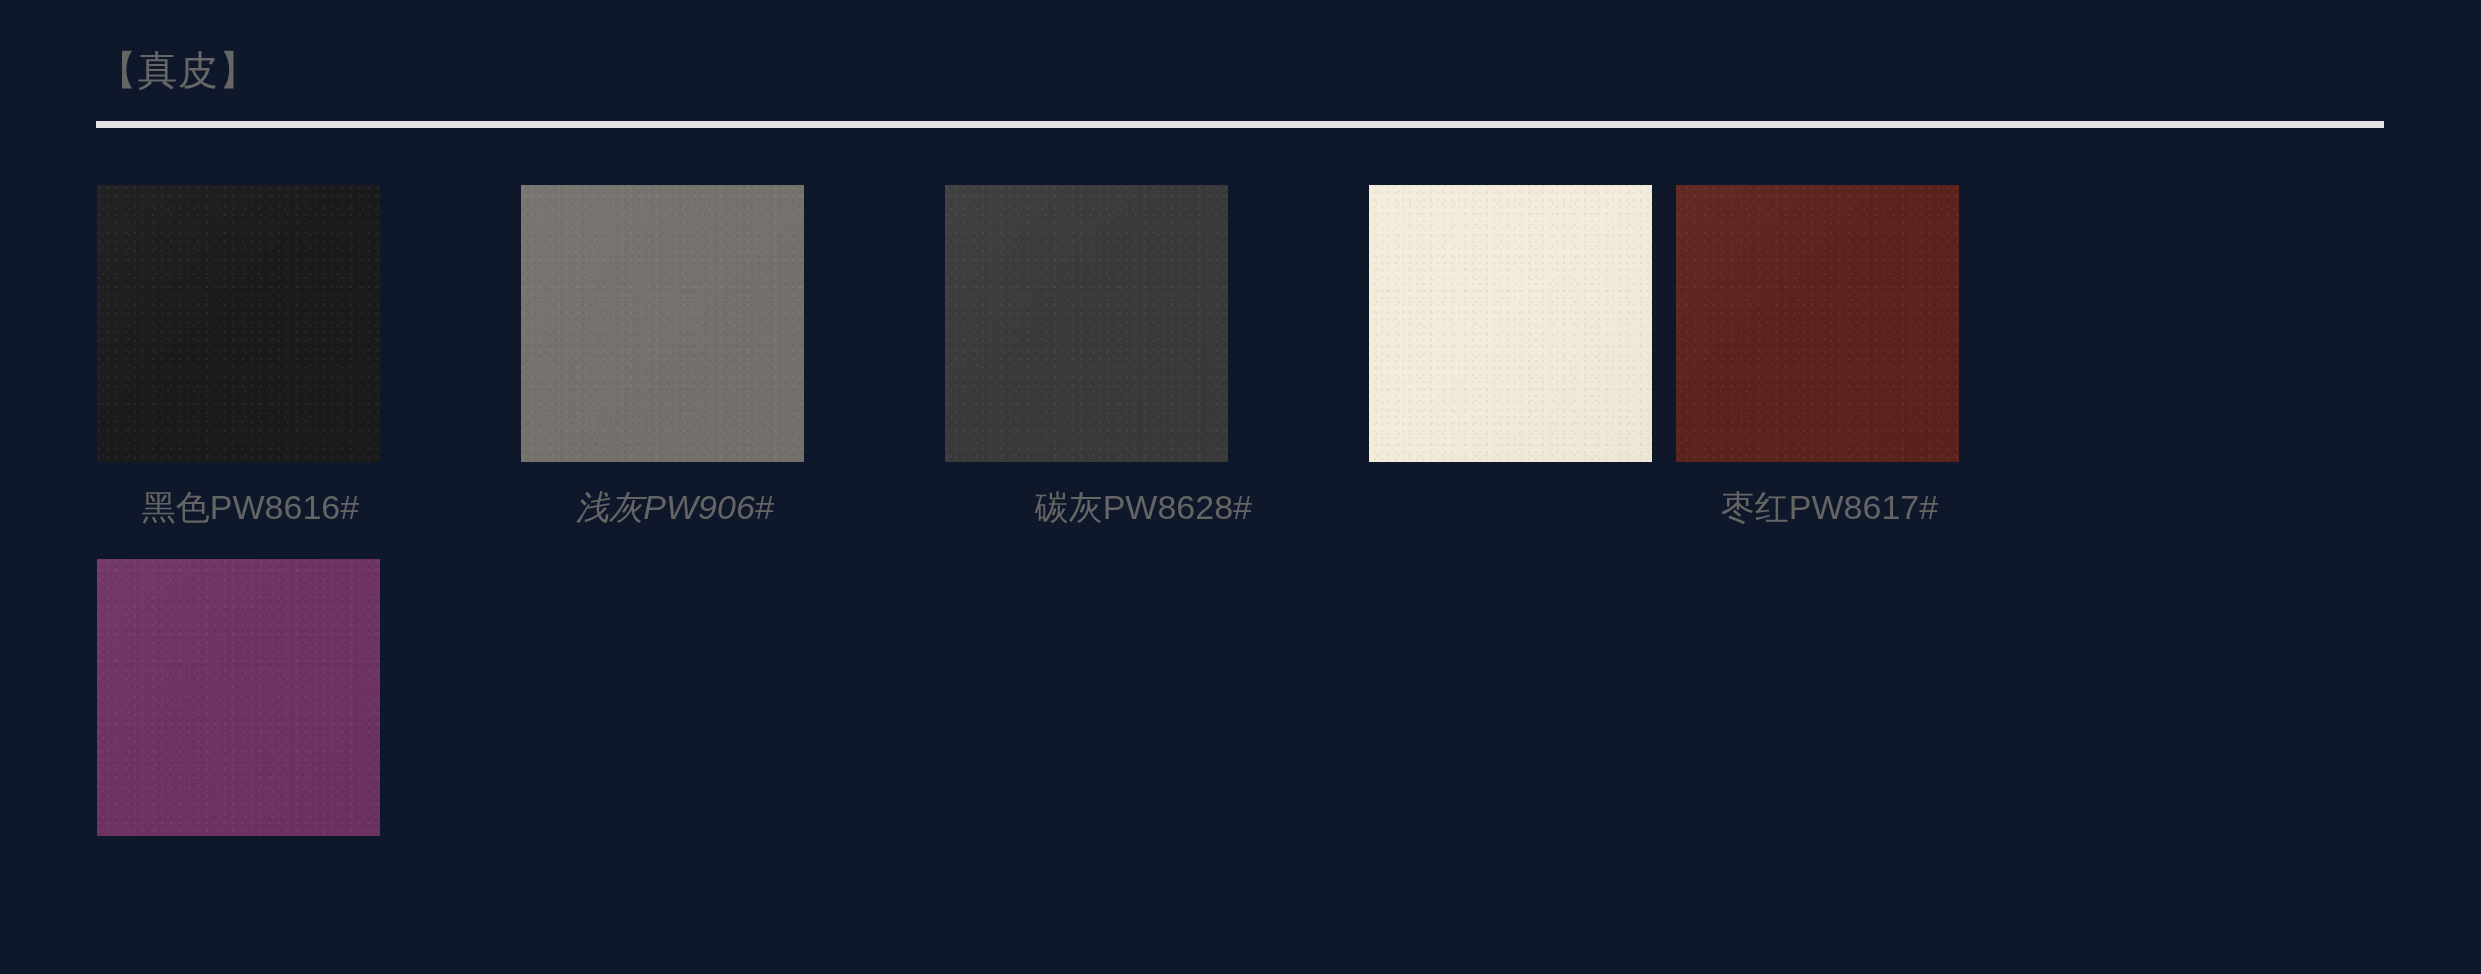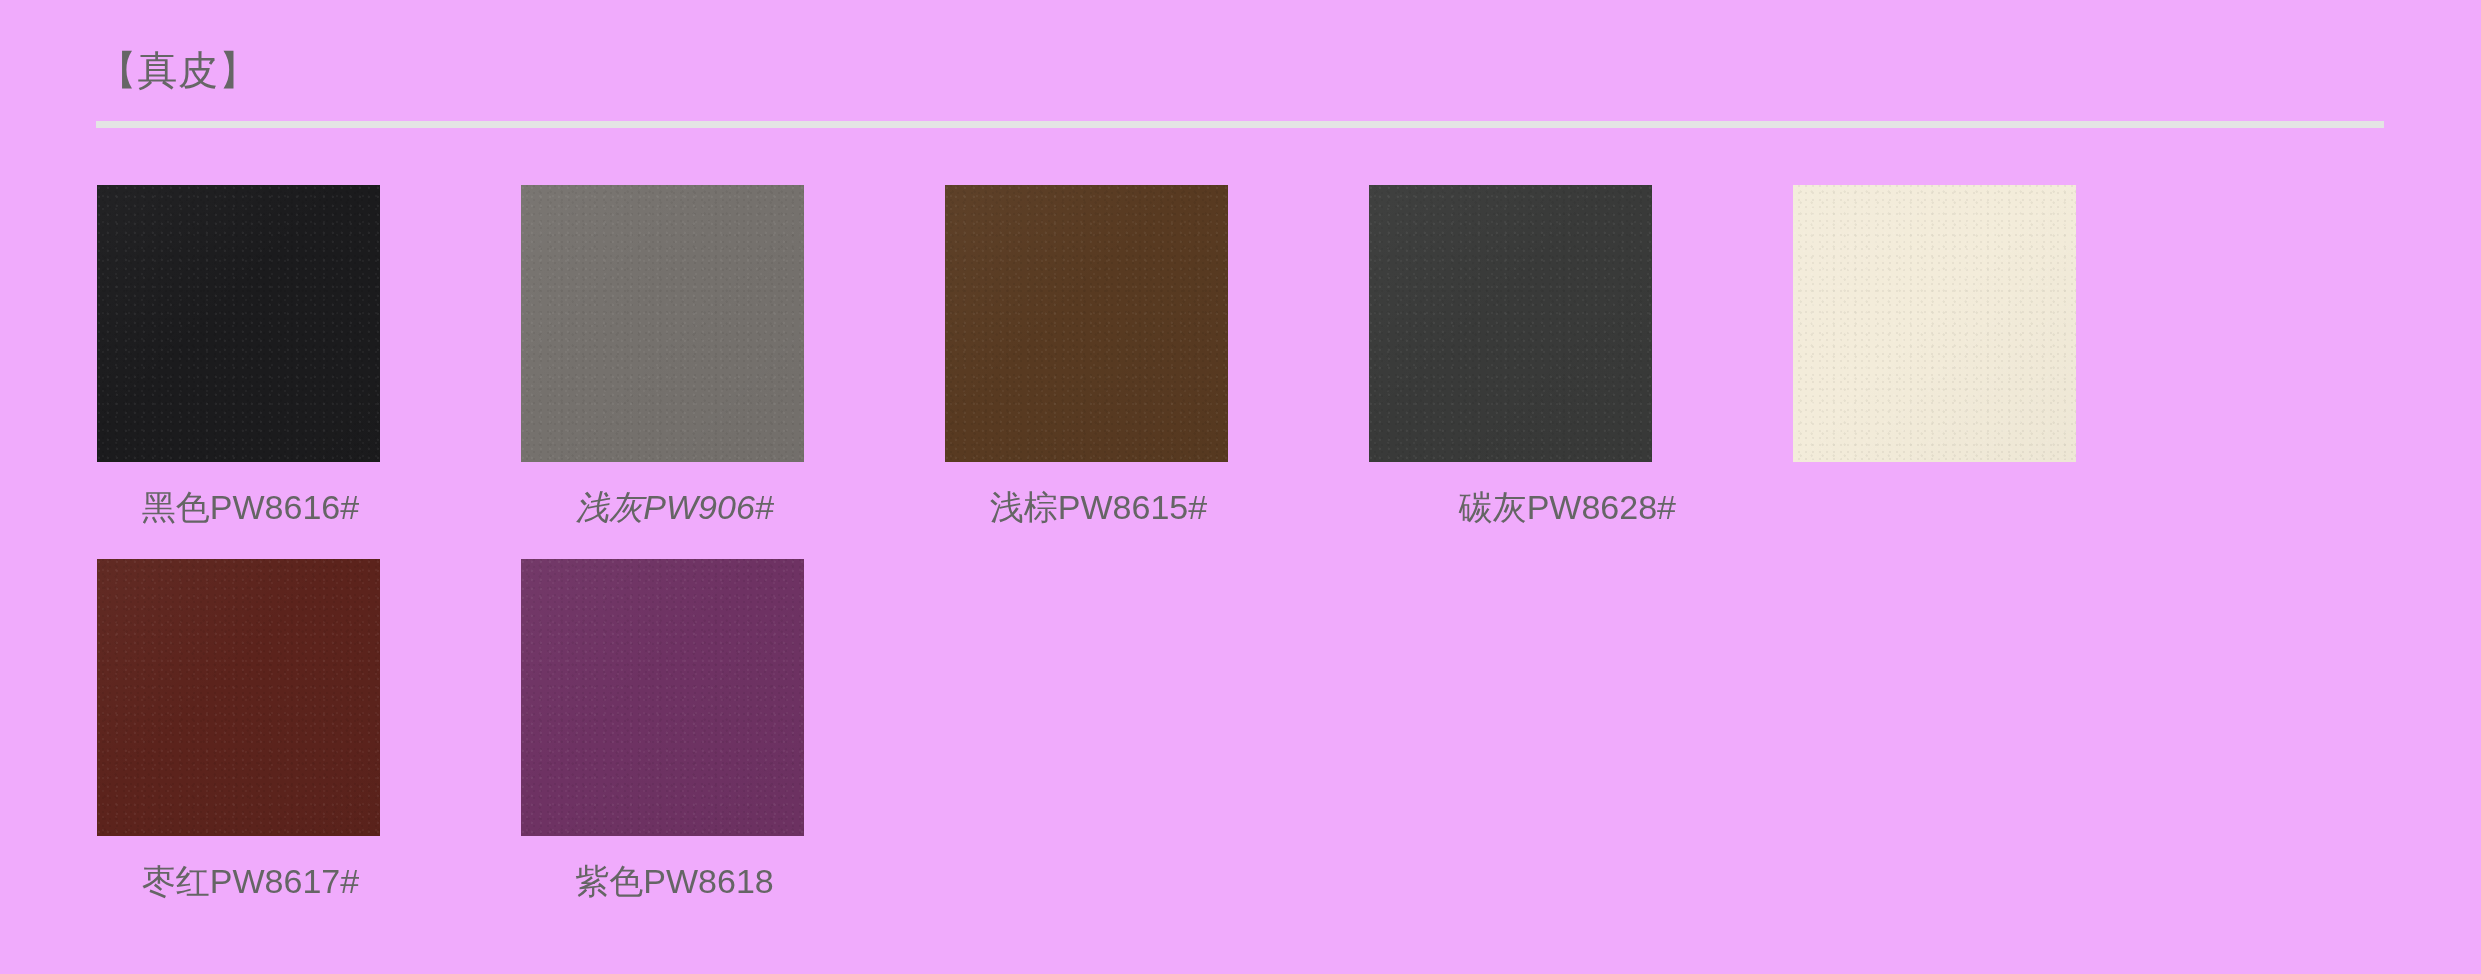--- a/index.html
+++ b/index.html
@@ -88,47 +88,40 @@
     font-size: 34px;
     line-height: 1.15;
     color: #656565;
     text-align: center;
     white-space: nowrap;
   }
 </style>
 </head>
 <body>
 
-<div class="page" style="background: #f0abfc;">
+<div class="page" style="background: #0f172a;">
 
   <div class="section-title" style="color: rgb(102, 102, 102);">【真皮】</div>
 
   <div class="divider" style="background: rgb(228, 228, 228);"></div>
 
   <div class="swatch-grid">
       <div class="swatch-cell">
         <div class="swatch-chip" style="background-color: rgb(27, 27, 29);">
           <span class="grain"></span>
           <span class="sheen"></span>
         </div>
         <div class="swatch-label" style="color: rgb(101, 101, 101);">黑色PW8616#</div>
       </div>
       <div class="swatch-cell">
         <div class="swatch-chip" style="background-color: rgb(117, 113, 109);">
           <span class="grain"></span>
           <span class="sheen"></span>
         </div>
         <div class="swatch-label" style="color: rgb(101, 101, 101); font-style: italic;">浅灰PW906#</div>
-      </div>
-      <div class="swatch-cell">
-        <div class="swatch-chip" style="background-color: rgb(88, 58, 33);">
-          <span class="grain"></span>
-          <span class="sheen"></span>
-        </div>
-        <div class="swatch-label" style="color: rgb(101, 101, 101);">浅棕PW8615#</div>
       </div>
       <div class="swatch-cell">
         <div class="swatch-chip" style="background-color: rgb(57, 58, 57);">
           <span class="grain"></span>
           <span class="sheen"></span>
         </div>
         <div class="swatch-label" style="color: rgb(101, 101, 101); text-align: right;">碳灰PW8628#</div>
       </div>
       <div class="swatch-cell last-in-row">
         <div class="swatch-chip" style="background-color: rgb(243, 236, 218);">
@@ -141,17 +134,16 @@
           <span class="grain"></span>
           <span class="sheen"></span>
         </div>
         <div class="swatch-label" style="color: rgb(101, 101, 101);">枣红PW8617#</div>
       </div>
       <div class="swatch-cell">
         <div class="swatch-chip" style="background-color: rgb(110, 50, 99);">
           <span class="grain"></span>
           <span class="sheen"></span>
         </div>
-        <div class="swatch-label" style="color: rgb(101, 101, 101);">紫色PW8618</div>
       </div>
     </div>
 
 </div>
 
 </body></html>

